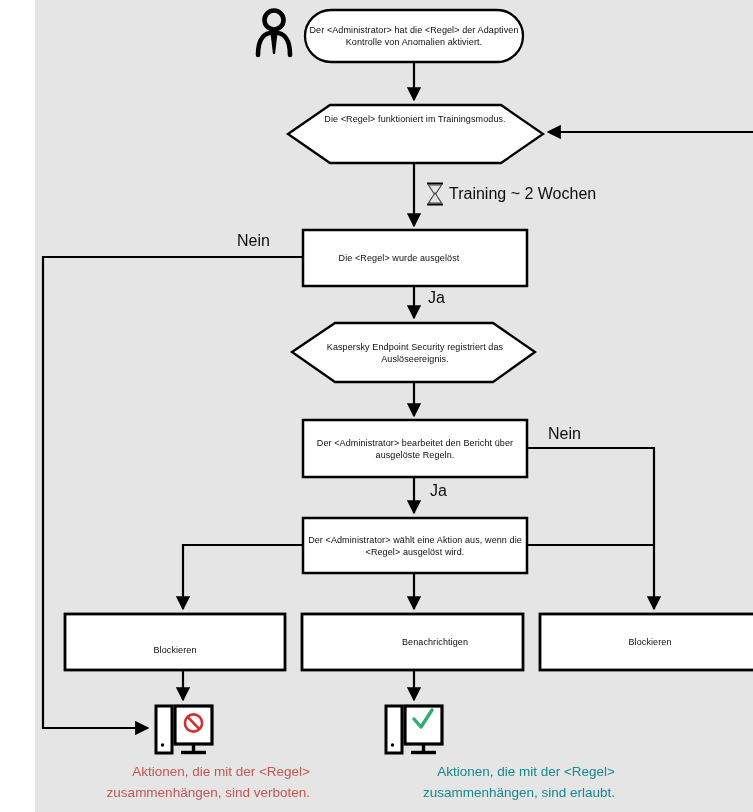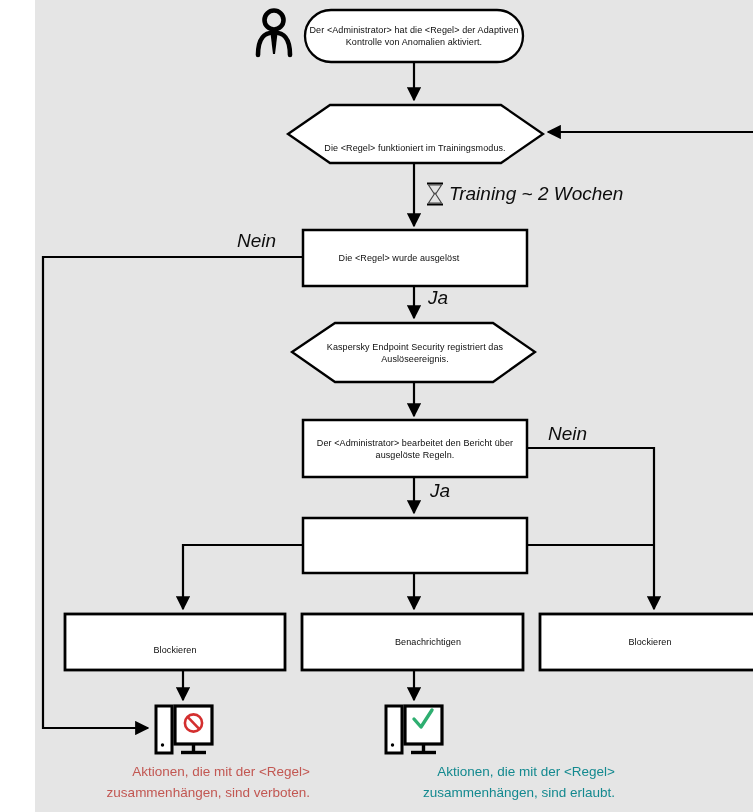--- a/index.html
+++ b/index.html
@@ -14,21 +14,21 @@
   .canvas svg{position:absolute;left:0;top:0;}
   .node-text{
     position:absolute;
     display:flex;align-items:center;justify-content:center;
     text-align:center;
     font-size:9px;line-height:12px;color:#0d0d0d;
     letter-spacing:0.1px;
   }
   .edge-label{
     position:absolute;
-    font-size:19px;line-height:20px;color:#0d0d0d;font-style:italic;
+    font-size:16px;line-height:20px;color:#0d0d0d;
   }
   .outcome-text{
     position:absolute;
     text-align:right;
     font-size:13.5px;line-height:21px;
   }
   .outcome-forbidden{color:#c25752;}
   .outcome-allowed{color:#13898f;}
 </style>
 </head>
@@ -114,37 +114,38 @@
       <line x1="388.5" y1="744" x2="388.5" y2="751" stroke="#000" stroke-width="3.4"></line>
       <line x1="376" y1="752.5" x2="401" y2="752.5" stroke="#000" stroke-width="3.4"></line>
       <g>
         <path d="M379,719 L386,727 L397,710" fill="none" stroke="#2eae70" stroke-width="3.4" stroke-linecap="round" stroke-linejoin="round"></path>
       </g>
     </g>
   </svg>
 
   <div class="node-text" style="left:274px;top:13px;width:210px;height:46px;">Der &lt;Administrator&gt; hat die &lt;Regel&gt; der Adaptiven Kontrolle von Anomalien aktiviert.</div>
 
-  <div class="node-text" style="left:265px;top:124px;width:230px;height:48px;">Die &lt;Regel&gt; funktioniert im Trainingsmodus.</div>
+  <div class="node-text" style="left:265px;top:95px;width:230px;height:48px;">Die &lt;Regel&gt; funktioniert im Trainingsmodus.</div>
 
   <div class="edge-label" style="left:414px;top:184px;">Training ~ 2 Wochen</div>
 
   <div class="node-text" style="left:270px;top:232px;width:188px;height:52px;">Die &lt;Regel&gt; wurde ausgelöst</div>
 
   <div class="edge-label" style="left:202px;top:231px;">Nein</div>
   <div class="edge-label" style="left:393px;top:288px;">Ja</div>
 
   <div class="node-text" style="left:272px;top:422px;width:216px;height:53px;">Der &lt;Administrator&gt; bearbeitet den Bericht über ausgelöste Regeln.</div>
 
   <div class="node-text" style="left:272px;top:325px;width:216px;height:55px;">Kaspersky Endpoint Security registriert das Auslöseereignis.</div>
 
   <div class="edge-label" style="left:513px;top:424px;">Nein</div>
   <div class="edge-label" style="left:395px;top:481px;">Ja</div>
 
+  <div class="node-text" style="left:272px;top:520px;width:216px;height:51px;">Der &lt;Administrator&gt; wählt eine Aktion aus, wenn die &lt;Regel&gt; ausgelöst wird.</div>
 
   <div class="node-text" style="left:32px;top:624px;width:216px;height:52px;">Blockieren</div>
-  <div class="node-text" style="left:262px;top:616px;width:262px;height:52px;">Benachrichtigen</div>
+  <div class="node-text" style="left:269px;top:616px;width:262px;height:52px;">Benachrichtigen</div>
   <div class="node-text" style="left:507px;top:616px;width:216px;height:52px;">Blockieren</div>
 
   <div class="outcome-text outcome-forbidden" style="left:13px;top:761px;width:262px;">Aktionen, die mit der &lt;Regel&gt; zusammenhängen, sind verboten.</div>
   <div class="outcome-text outcome-allowed" style="left:318px;top:761px;width:262px;">Aktionen, die mit der &lt;Regel&gt; zusammenhängen, sind erlaubt.</div>
 
 </div>
 
 </body></html>

